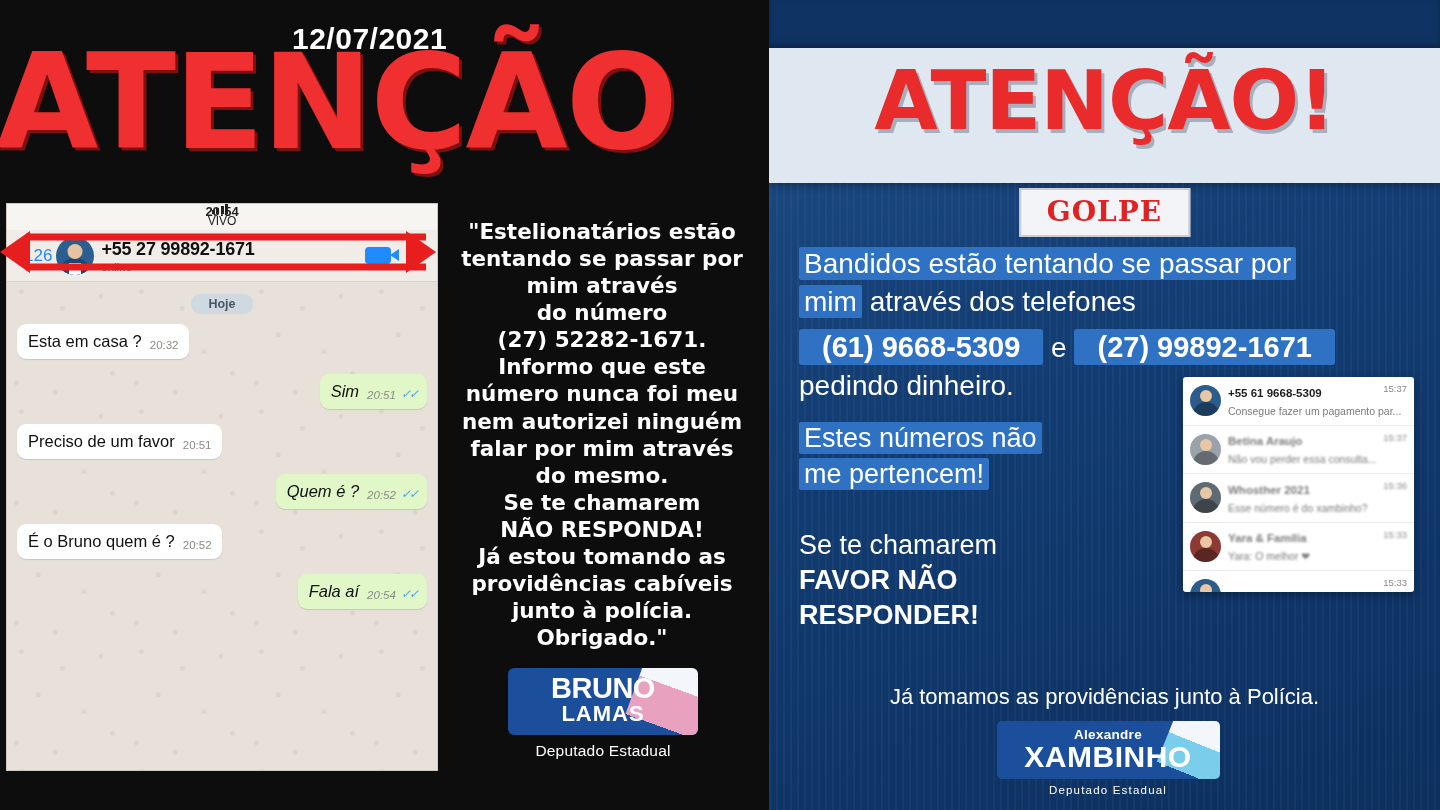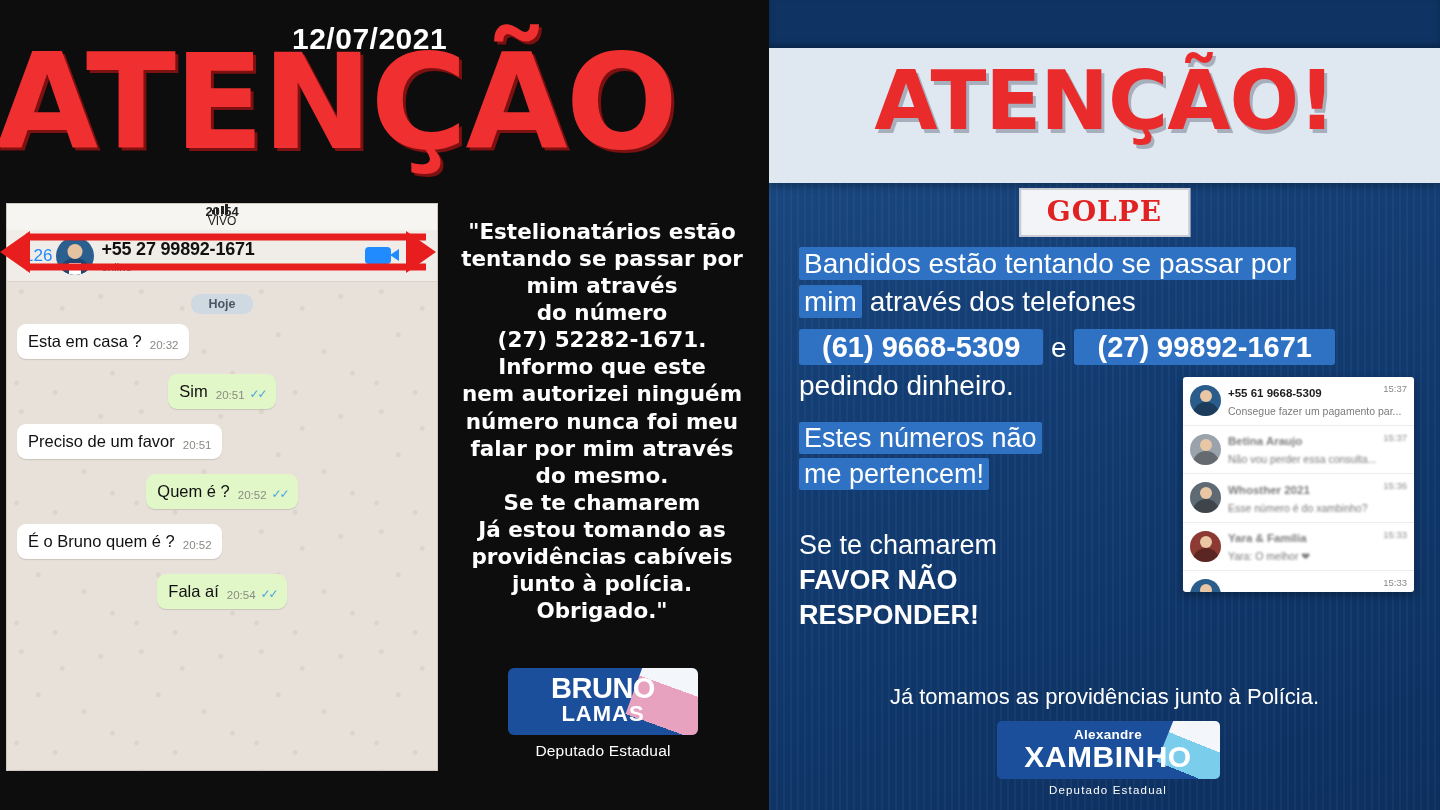--- a/index.html
+++ b/index.html
@@ -188,21 +188,21 @@
     border-radius: 9px;
     padding: 8px 10px 8px 11px;
     font-size: 16.5px;
     color: #111;
     box-shadow: 0 1px 1px rgba(0,0,0,0.13);
     margin-bottom: 15px;
     max-width: 330px;
   }
   .row { position: relative; display: flex; }
   .row.in { justify-content: flex-start; }
-  .row.out { justify-content: center; }
+  .row.out { justify-content: flex-end; font-style: italic; }
   .bubble.in { background: #ffffff; }
   .bubble.out { background: #e2f7c8; }
   .bubble .time { font-size: 11.5px; color: #8a8a84; white-space: nowrap; }
   .ticks { color: #4fa3e3; font-size: 12px; margin-left: -3px; letter-spacing: -2px; }
 
   
   .ltext {
     position: absolute;
     left: 452px;
     top: 218px;
@@ -488,25 +488,26 @@
       <polygon points="410,2 440,23 410,44" fill="#e81d1d"></polygon>
     </svg>
 
     <div class="ltext">
       <span class="big">"Estelionatários estão</span>
       <span class="big">tentando se passar por</span>
       <span class="big">mim através</span>
       <span class="big">do número</span>
       <span class="big">(27) 52282-1671.</span>
       <span class="big">Informo que este</span>
+      <span class="big">número nunca foi meu</span>
       <span class="big">nem autorizei ninguém</span>
-      <span class="big">número nunca foi meu</span>
       <span class="big">falar por mim através</span>
       <span class="big">do mesmo.</span>
       <span class="big">Se te chamarem</span>
+      <span class="big">NÃO RESPONDA!</span>
       <span class="big">Já estou tomando as</span>
       <span class="big">providências cabíveis</span>
       <span class="big">junto à polícia.</span>
       <span class="big">Obrigado."</span>
     </div>
 
     <div class="logo-bruno">
       <div class="plate">
         <div class="n1">BRUNO</div>
         <div class="n2">LAMAS</div>

